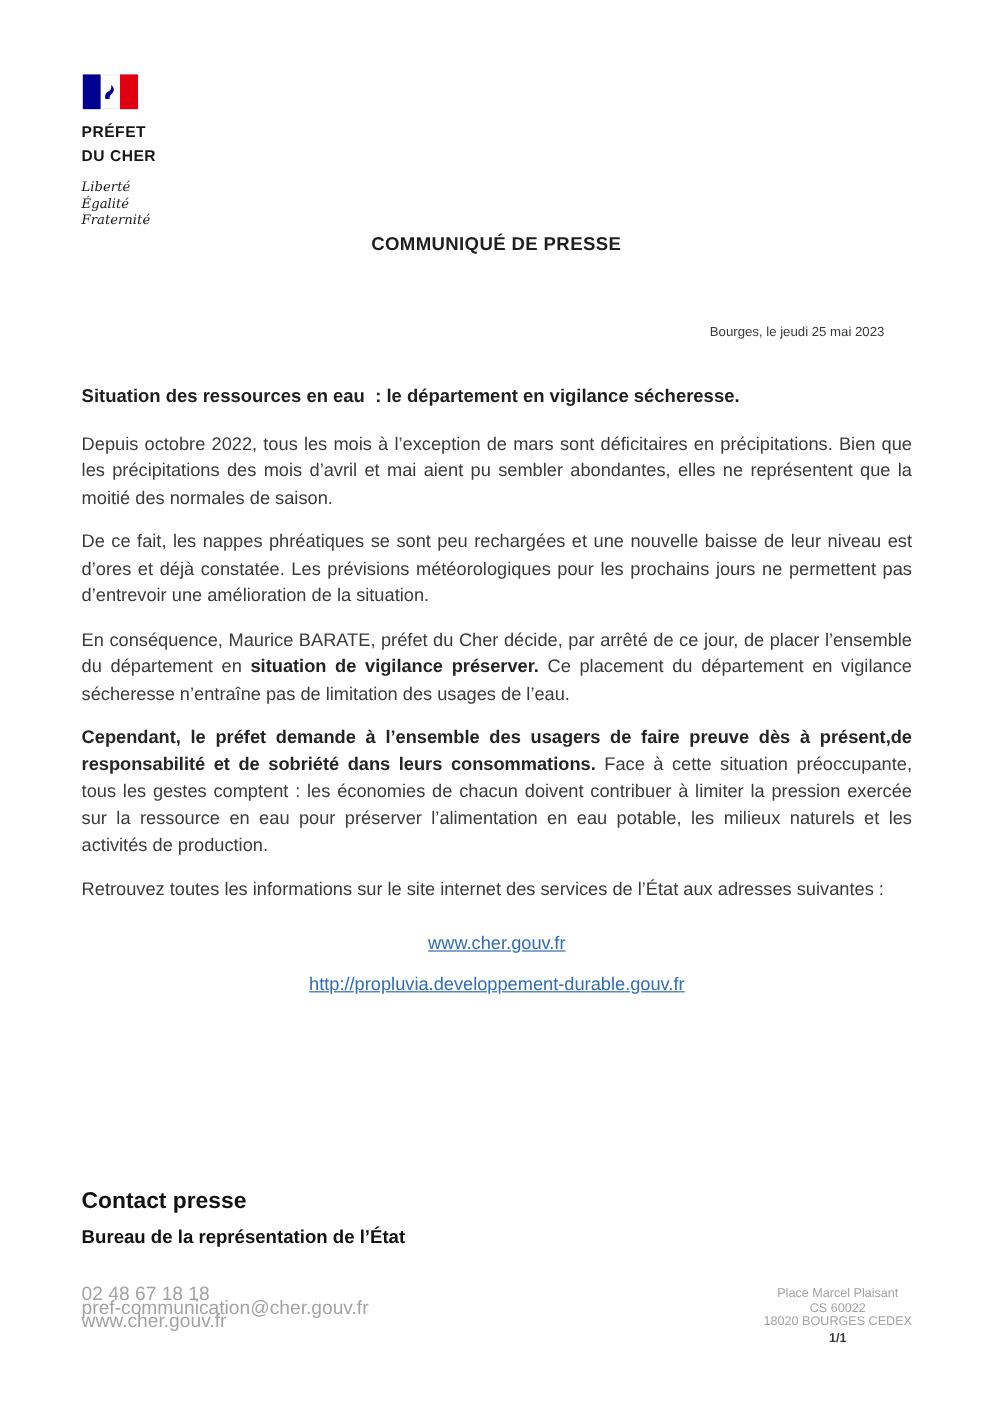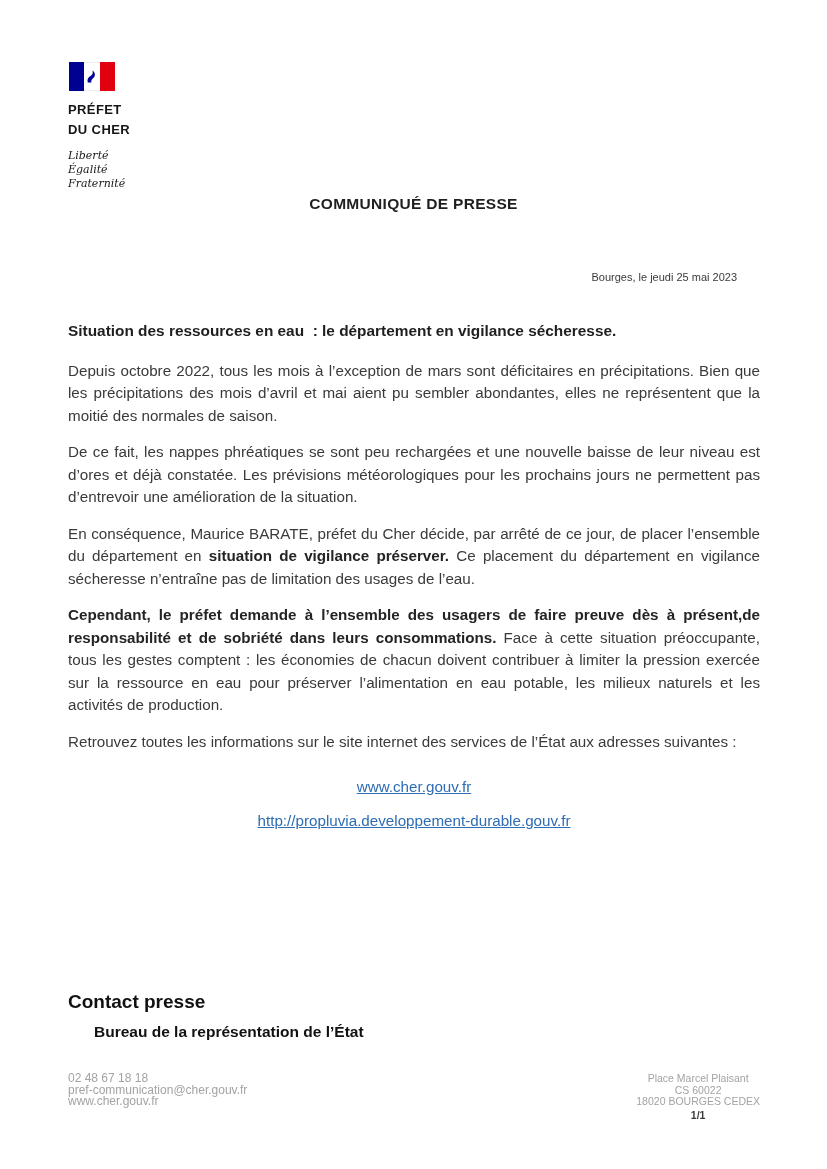--- a/index.html
+++ b/index.html
@@ -25,22 +25,22 @@
   .bodytext { position:absolute; top:320px; left:68px; width:692px; font-size:15.2px; line-height:22.5px; }
   .subject { font-weight:700; color:#1f1f1f; white-space:pre-wrap; margin-bottom:17px; font-size:15.4px; }
   p.para { text-align:justify; margin-bottom:14px; }
   .bold { font-weight:700; color:#242424; }
   .links { text-align:center; margin-top:23px; }
   .link { display:inline-block; color:#2e6db4; text-decoration:underline; margin-bottom:11px; font-size:15.2px; cursor:pointer; }
   .link-row { margin-bottom:0; }
   
   .contact { position:absolute; left:68px; top:991px; color:#111111; }
   .contact-title { font-size:19px; font-weight:700; margin-bottom:7px; }
-  .contact-line { font-size:15.5px; font-weight:700; line-height:24px;margin-left:26px; }
-  .footer-left  { position:absolute; left:68px;  top:1073px; font-size:12px; line-height:11.5px; color:#a3a3a3; }
+  .contact-line { font-size:15.5px; font-weight:700; line-height:24px; }
+  .footer-left  { position:absolute; left:68px;  top:1073px; font-size:16px; line-height:11.5px; color:#a3a3a3; }
   .footer-right { position:absolute; right:67px; top:1073px; font-size:10.5px; line-height:11.5px; color:#a3a3a3; text-align:center; }
   .page-num { font-weight:700; color:#3a3a3a; margin-top:2px; }
 </style>
 </head>
 <body>
 
 <div class="page">
 
   <div class="logo">
     <div class="flag">

